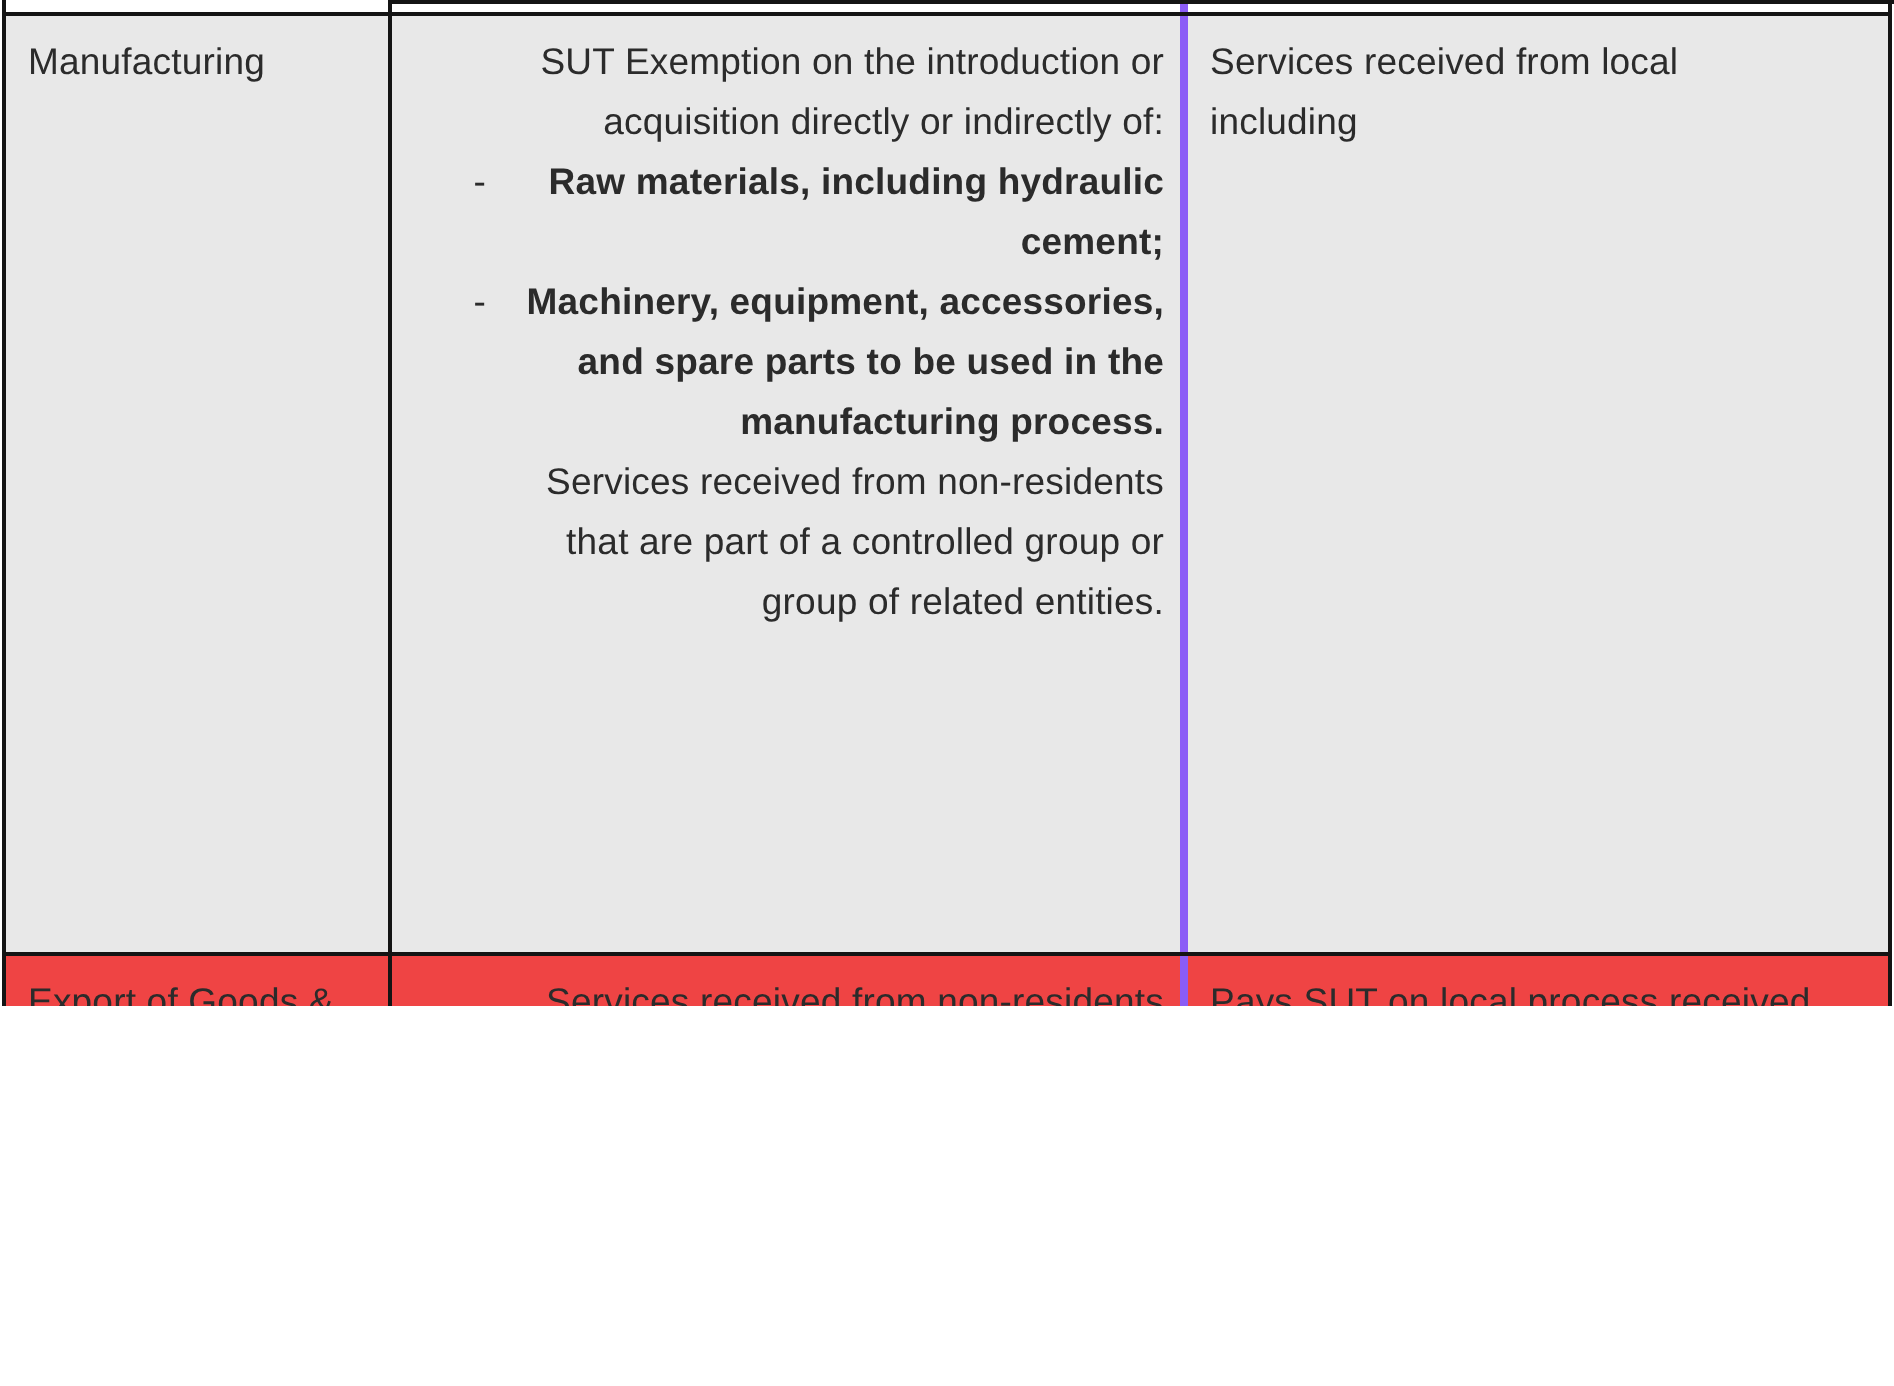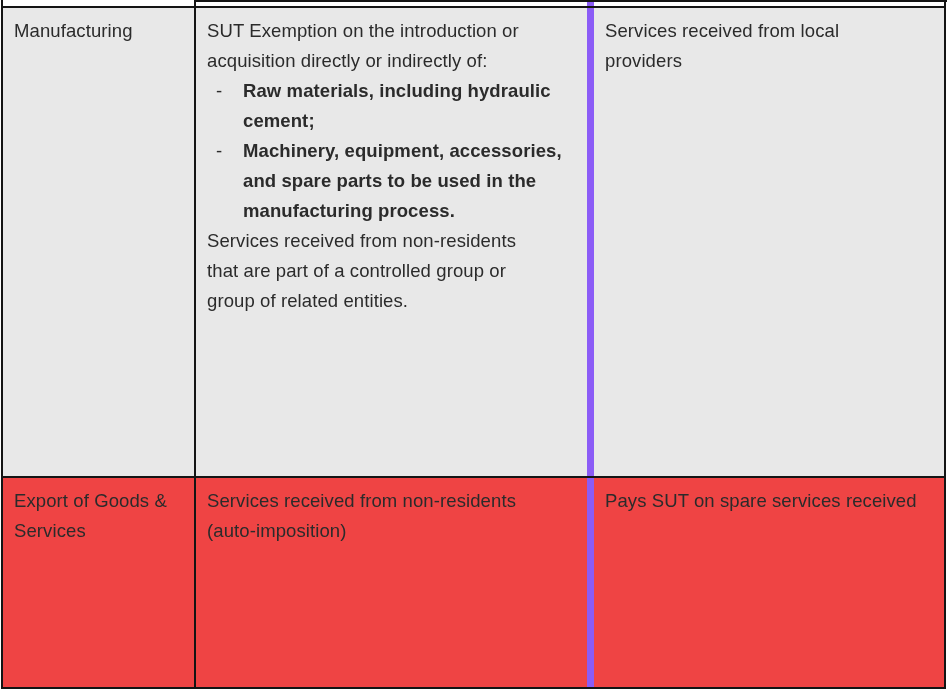--- a/index.html
+++ b/index.html
@@ -1,19 +1,19 @@
 <!DOCTYPE html>
 <html><head>
 <meta charset="utf-8">
 <style>
   html, body { margin: 0; padding: 0; background: #ffffff; }
   .page {
     position: relative;
     width: 947px;
-    height: 693px;
+    height: 503px;
     background: #ffffff;
     font-family: "Liberation Sans", sans-serif;
     color: #2b2b2b;
     overflow: hidden;
   }
   .tbl {
     position: absolute;
     left: 1px; top: 0;
     width: 945px; height: 689px;
     box-sizing: border-box;
@@ -46,21 +46,21 @@
   }
   .cell {
     box-sizing: border-box;
     padding: 8px 8px 0 11px;
     font-size: 18.5px;
     line-height: 30px;
     letter-spacing: 0.1px;
     overflow: hidden;
   }
   .c1 { width: 193px; border-right: 2px solid #141414; }
-  .c2 { width: 398px; border-right: 7px solid #8b5cf6; }
+  .c2 { width: 398px; border-right: 4px solid #8b5cf6; text-align: right; }
   .c3 { flex: 1; }
   .row-sliver .cell { padding: 0; }
   p.t {
     margin: 0;
     white-space: pre-line;
   }
   .gap30 { margin-top: 30px; }
   .gap60 { margin-top: 60px; }
   .bullet { display: flex; }
   .bmark { flex: 0 0 36px; box-sizing: border-box; padding-left: 9px; }
@@ -95,33 +95,33 @@
           <span class="btext">Machinery, equipment, accessories,
 and spare parts to be used in the
 manufacturing process.</span>
         </div>
         <p class="t gap30">Services received from non-residents
 that are part of a controlled group or
 group of related entities.</p>
       </div>
       <div class="cell c3">
         <p class="t">Services received from local
-providers</p>
+including</p>
       </div>
     </div>
 
     <div class="row row-export">
       <div class="cell c1">
         <p class="t">Export of Goods &amp;
 Services</p>
       </div>
       <div class="cell c2">
         <p class="t gap60">Services received from non-residents
 (auto-imposition)</p>
       </div>
       <div class="cell c3">
-        <p class="t gap30">Pays SUT on spare services received</p>
+        <p class="t gap30">Pays SUT on local process received</p>
       </div>
     </div>
 
   </div>
   <div class="topline"></div>
 </div>
 
 </body></html>

